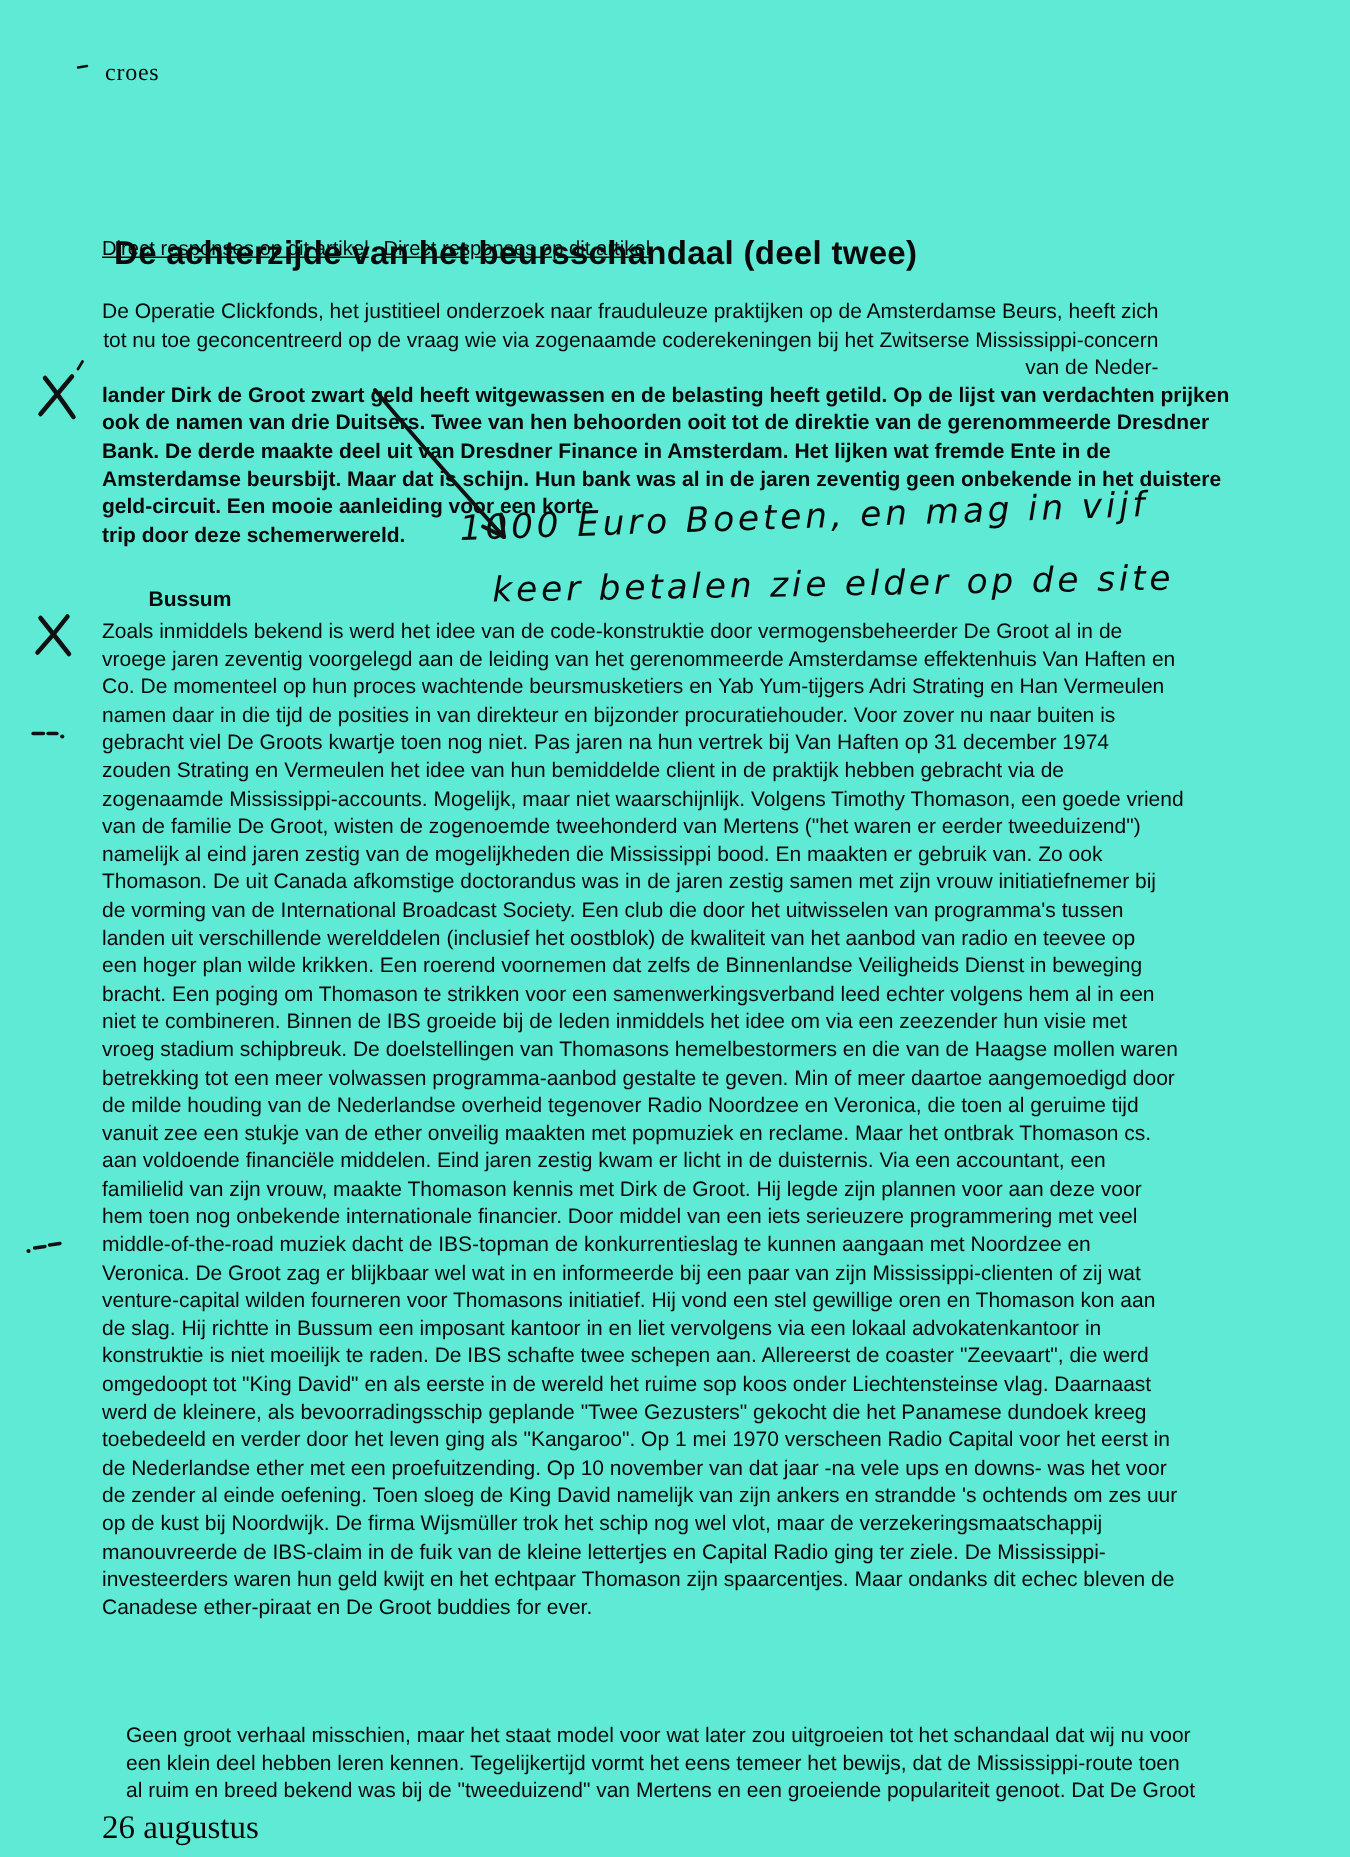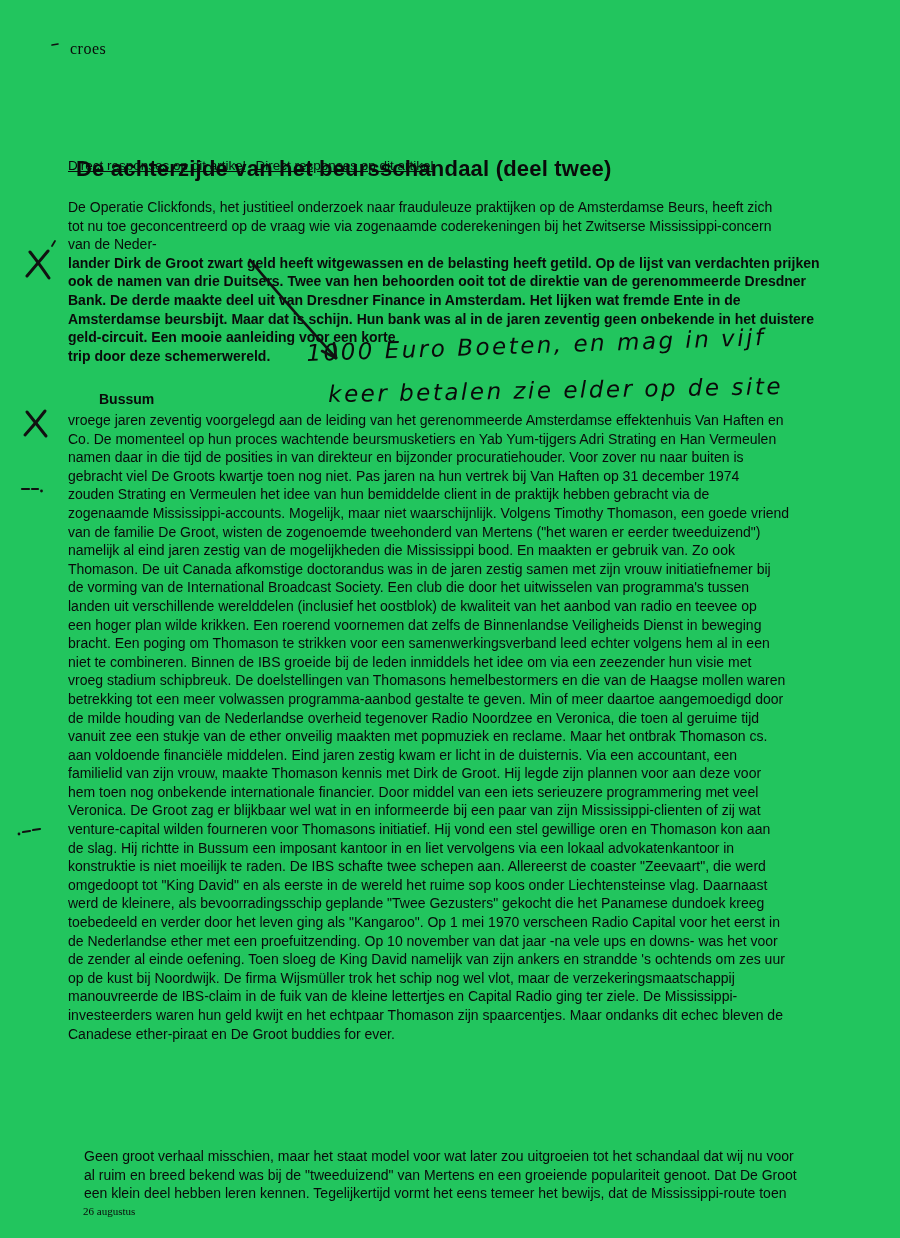--- a/index.html
+++ b/index.html
@@ -1,43 +1,43 @@
 <!DOCTYPE html>
 <html><head>
 <meta charset="utf-8">
 <style>
   html, body { margin: 0; padding: 0; background: #e8e8e8; }
   #page {
     position: relative;
     width: 900px;
     height: 1238px;
-    background: #22c55e;
+    background: #5eead4;
     font-family: "Liberation Sans", sans-serif;
     color: #0a0a0a;
     overflow: hidden;
   }
   .abs { position: absolute; }
   .serif { font-family: "Liberation Serif", serif; }
   .margin-note { left: 70px; top: 40px; font-size: 16px; letter-spacing: 0.5px; }
   .links-row { left: 68px; top: 114px; font-size: 13.5px; margin-top: 44px; }
   .doc-link { color: #0a0a0a; text-decoration: underline; margin-right: 6px; cursor: pointer; }
   .article-title {
     left: 66px; top: 146px;
     font-size: 22px; font-weight: bold;
     letter-spacing: 0.2px;
   }
   .bodytext { font-size: 14px; line-height: 18.6px; white-space: nowrap; }
   .tline { height: 18.6px; }
   .semibold .tline { font-weight: 600; }
-  .p1a { left: 68px; top: 198px; }
+  .p1a { left: 68px; top: 198px; text-align: right; }
   .p1b { left: 68px; top: 253.8px; }
   .section-heading { left: 56px; top: 391px; font-size: 14px; font-weight: bold; margin-left: 43px; }
   .p2 { left: 68px; top: 411px; }
   .p3 { left: 84px; top: 1147px; }
-  .footer-date { left: 83px; top: 1205px; font-size: 11px; }
+  .footer-date { left: 68px; top: 1205px; font-size: 22px; }
   .handwriting {
     font-family: "DejaVu Sans", sans-serif;
     font-style: italic;
     font-size: 23px;
     letter-spacing: 2.5px;
     color: #0a0a0a;
     white-space: nowrap;
   }
   .hw1 { left: 306px; top: 340px; transform: rotate(-2deg); transform-origin: left top; }
   .hw2 { left: 328px; top: 381px; transform: rotate(-1deg); transform-origin: left top; }
@@ -67,20 +67,21 @@
       <div class="tline">ook de namen van drie Duitsers. Twee van hen behoorden ooit tot de direktie van de gerenommeerde Dresdner</div>
       <div class="tline">Bank. De derde maakte deel uit van Dresdner Finance in Amsterdam. Het lijken wat fremde Ente in de</div>
       <div class="tline">Amsterdamse beursbijt. Maar dat is schijn. Hun bank was al in de jaren zeventig geen onbekende in het duistere</div>
       <div class="tline">geld-circuit. Een mooie aanleiding voor een korte</div>
       <div class="tline">trip door deze schemerwereld.</div>
     </div>
 
   <div class="abs section-heading">Bussum</div>
 
   <div class="abs bodytext p2">
+      <div class="tline">Zoals inmiddels bekend is werd het idee van de code-konstruktie door vermogensbeheerder De Groot al in de</div>
       <div class="tline">vroege jaren zeventig voorgelegd aan de leiding van het gerenommeerde Amsterdamse effektenhuis Van Haften en</div>
       <div class="tline">Co. De momenteel op hun proces wachtende beursmusketiers en Yab Yum-tijgers Adri Strating en Han Vermeulen</div>
       <div class="tline">namen daar in die tijd de posities in van direkteur en bijzonder procuratiehouder. Voor zover nu naar buiten is</div>
       <div class="tline">gebracht viel De Groots kwartje toen nog niet. Pas jaren na hun vertrek bij Van Haften op 31 december 1974</div>
       <div class="tline">zouden Strating en Vermeulen het idee van hun bemiddelde client in de praktijk hebben gebracht via de</div>
       <div class="tline">zogenaamde Mississippi-accounts. Mogelijk, maar niet waarschijnlijk. Volgens Timothy Thomason, een goede vriend</div>
       <div class="tline">van de familie De Groot, wisten de zogenoemde tweehonderd van Mertens ("het waren er eerder tweeduizend")</div>
       <div class="tline">namelijk al eind jaren zestig van de mogelijkheden die Mississippi bood. En maakten er gebruik van. Zo ook</div>
       <div class="tline">Thomason. De uit Canada afkomstige doctorandus was in de jaren zestig samen met zijn vrouw initiatiefnemer bij</div>
       <div class="tline">de vorming van de International Broadcast Society. Een club die door het uitwisselen van programma's tussen</div>
@@ -88,39 +89,40 @@
       <div class="tline">een hoger plan wilde krikken. Een roerend voornemen dat zelfs de Binnenlandse Veiligheids Dienst in beweging</div>
       <div class="tline">bracht. Een poging om Thomason te strikken voor een samenwerkingsverband leed echter volgens hem al in een</div>
       <div class="tline">niet te combineren. Binnen de IBS groeide bij de leden inmiddels het idee om via een zeezender hun visie met</div>
       <div class="tline">vroeg stadium schipbreuk. De doelstellingen van Thomasons hemelbestormers en die van de Haagse mollen waren</div>
       <div class="tline">betrekking tot een meer volwassen programma-aanbod gestalte te geven. Min of meer daartoe aangemoedigd door</div>
       <div class="tline">de milde houding van de Nederlandse overheid tegenover Radio Noordzee en Veronica, die toen al geruime tijd</div>
       <div class="tline">vanuit zee een stukje van de ether onveilig maakten met popmuziek en reclame. Maar het ontbrak Thomason cs.</div>
       <div class="tline">aan voldoende financiële middelen. Eind jaren zestig kwam er licht in de duisternis. Via een accountant, een</div>
       <div class="tline">familielid van zijn vrouw, maakte Thomason kennis met Dirk de Groot. Hij legde zijn plannen voor aan deze voor</div>
       <div class="tline">hem toen nog onbekende internationale financier. Door middel van een iets serieuzere programmering met veel</div>
+      <div class="tline">middle-of-the-road muziek dacht de IBS-topman de konkurrentieslag te kunnen aangaan met Noordzee en</div>
       <div class="tline">Veronica. De Groot zag er blijkbaar wel wat in en informeerde bij een paar van zijn Mississippi-clienten of zij wat</div>
       <div class="tline">venture-capital wilden fourneren voor Thomasons initiatief. Hij vond een stel gewillige oren en Thomason kon aan</div>
       <div class="tline">de slag. Hij richtte in Bussum een imposant kantoor in en liet vervolgens via een lokaal advokatenkantoor in</div>
       <div class="tline">konstruktie is niet moeilijk te raden. De IBS schafte twee schepen aan. Allereerst de coaster "Zeevaart", die werd</div>
       <div class="tline">omgedoopt tot "King David" en als eerste in de wereld het ruime sop koos onder Liechtensteinse vlag. Daarnaast</div>
       <div class="tline">werd de kleinere, als bevoorradingsschip geplande "Twee Gezusters" gekocht die het Panamese dundoek kreeg</div>
       <div class="tline">toebedeeld en verder door het leven ging als "Kangaroo". Op 1 mei 1970 verscheen Radio Capital voor het eerst in</div>
       <div class="tline">de Nederlandse ether met een proefuitzending. Op 10 november van dat jaar -na vele ups en downs- was het voor</div>
       <div class="tline">de zender al einde oefening. Toen sloeg de King David namelijk van zijn ankers en strandde 's ochtends om zes uur</div>
       <div class="tline">op de kust bij Noordwijk. De firma Wijsmüller trok het schip nog wel vlot, maar de verzekeringsmaatschappij</div>
       <div class="tline">manouvreerde de IBS-claim in de fuik van de kleine lettertjes en Capital Radio ging ter ziele. De Mississippi-</div>
       <div class="tline">investeerders waren hun geld kwijt en het echtpaar Thomason zijn spaarcentjes. Maar ondanks dit echec bleven de</div>
       <div class="tline">Canadese ether-piraat en De Groot buddies for ever.</div>
     </div>
 
   <div class="abs bodytext p3">
       <div class="tline">Geen groot verhaal misschien, maar het staat model voor wat later zou uitgroeien tot het schandaal dat wij nu voor</div>
+      <div class="tline">een klein deel hebben leren kennen. Tegelijkertijd vormt het eens temeer het bewijs, dat de Mississippi-route toen</div>
       <div class="tline">al ruim en breed bekend was bij de "tweeduizend" van Mertens en een groeiende populariteit genoot. Dat De Groot</div>
-      <div class="tline">een klein deel hebben leren kennen. Tegelijkertijd vormt het eens temeer het bewijs, dat de Mississippi-route toen</div>
     </div>
 
   <div class="abs serif footer-date">26 augustus</div>
 
   <div class="abs handwriting hw1">1000 Euro Boeten, en mag in vijf</div>
   <div class="abs handwriting hw2">keer betalen zie elder op de site</div>
 
   <svg id="ink-overlay" class="abs" width="900" height="1238" viewBox="0 0 900 1238">
 
     <g>

